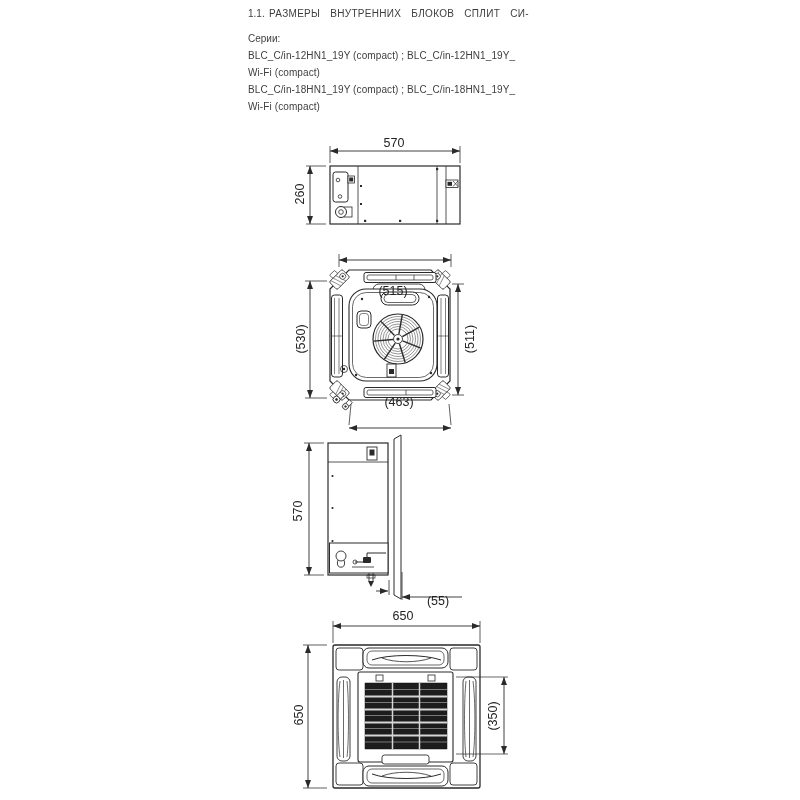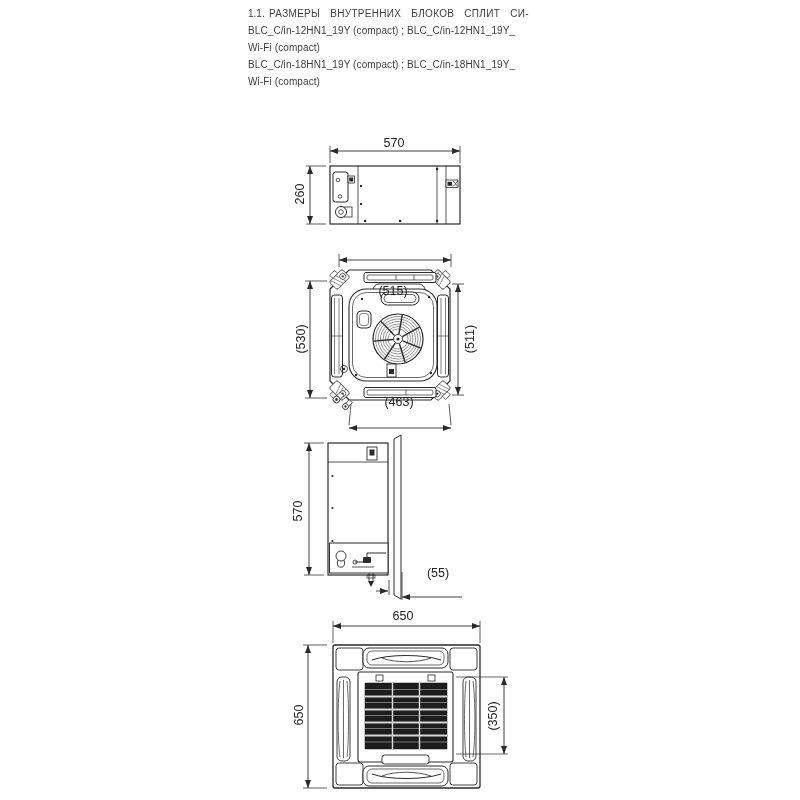--- a/index.html
+++ b/index.html
@@ -24,20 +24,21 @@
 </head>
 <body>
 
 <div class="page">
 
   <div class="textcol">
     <div class="heading">
       <span class="num">1.1.</span>
       <div class="l1">РАЗМЕРЫ ВНУТРЕННИХ БЛОКОВ СПЛИТ СИ-</div>
     </div>
+    <div class="serii">Серии:</div>
     <div class="series-line">BLC_C/in-12HN1_19Y (compact) ; BLC_C/in-12HN1_19Y_</div>
     <div class="series-line">Wi-Fi (compact)</div>
     <div class="series-line">BLC_C/in-18HN1_19Y (compact) ; BLC_C/in-18HN1_19Y_</div>
     <div class="series-line">Wi-Fi (compact)</div>
   </div>
 
   <svg width="800" height="800" viewBox="0 0 800 800">
     <defs>
       <marker id="arw" viewBox="0 0 8 6" refX="8" refY="3" markerWidth="8" markerHeight="6" markerUnits="userSpaceOnUse" orient="auto-start-reverse">
         <path d="M0,0 L8,3 L0,6 Z" fill="#2a2a2a"></path>
@@ -253,19 +254,19 @@
 
   <span class="dim" style="left:394px;top:143px;">570</span>
   <span class="dim rot" style="left:300px;top:194px;">260</span>
 
   <span class="dim" style="left:393px;top:245px;margin-top:46px;">(515)</span>
   <span class="dim rot" style="left:301px;top:339px;">(530)</span>
   <span class="dim rot" style="left:470px;top:339px;">(511)</span>
   <span class="dim" style="left:399px;top:402px;">(463)</span>
 
   <span class="dim rot" style="left:298px;top:511px;">570</span>
-  <span class="dim" style="left:438px;top:573px;">(55)</span>
+  <span class="dim" style="left:438px;top:601px;">(55)</span>
 
   <span class="dim" style="left:403px;top:616px;">650</span>
   <span class="dim rot" style="left:299px;top:715px;">650</span>
   <span class="dim rot" style="left:493px;top:716px;">(350)</span>
 
 </div>
 
 </body></html>

